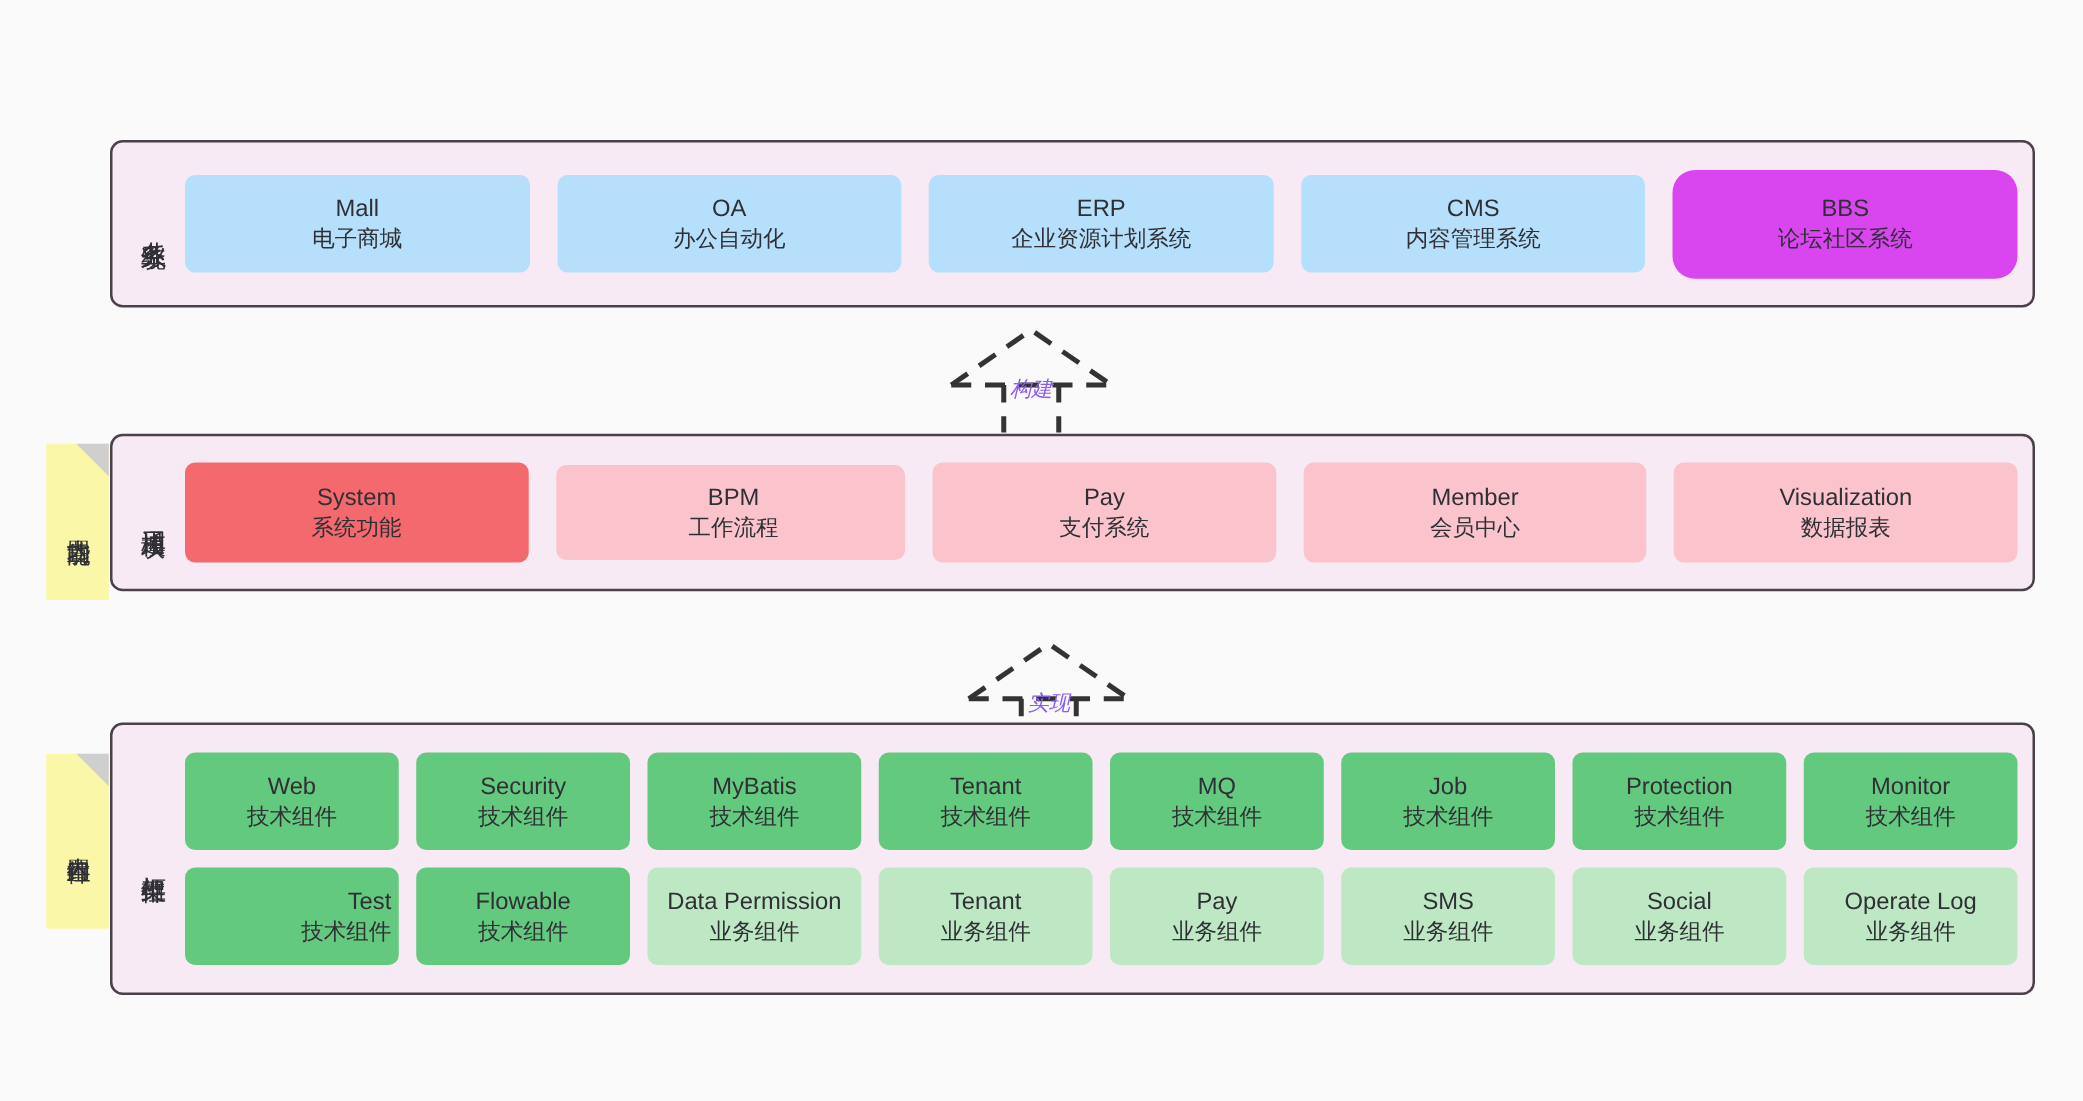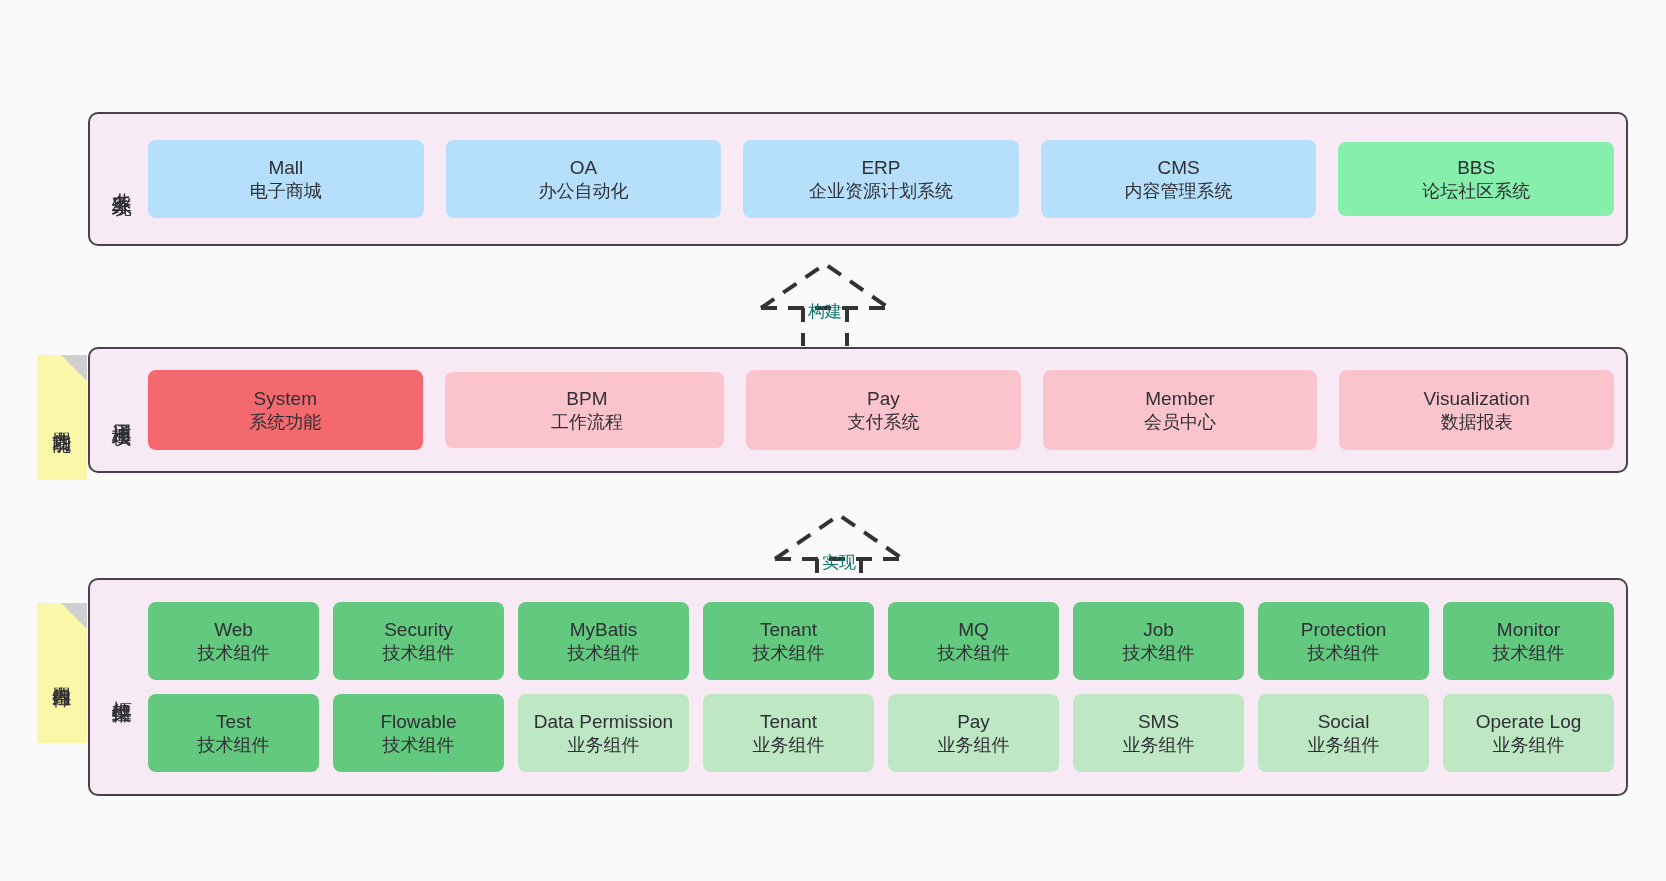--- a/index.html
+++ b/index.html
@@ -91,23 +91,24 @@
     border-top:26px solid #CFCFCF;
     border-left:26px solid transparent;
   }
 
   
   .arrow{position:absolute;}
   .arrow svg{display:block;overflow:visible;}
   .arrow .arrow-label{
     position:absolute;
     font-size:17px;
-    color:#0f766e;
+    color:#8b5cf6;
     background:transparent;
     white-space:nowrap;
+    font-style:italic;
   }
 </style>
 </head>
 <body>
 
 <div id="stage">
 
   <div class="layer" id="layer-business" style="left:88px;top:112px;width:1540px;height:134px;">
     <div class="layer-title">业务系统</div>
     <div class="cards" id="cards-business" style="padding:0 12px 0 4px;gap:22px;">
@@ -120,21 +121,21 @@
           <div class="t2">办公自动化</div>
         </div>
         <div class="card" style="background: rgb(181, 223, 250); flex: 1 1 0px; height: 78px;">
           <div class="t1">ERP</div>
           <div class="t2">企业资源计划系统</div>
         </div>
         <div class="card" style="background: rgb(181, 223, 250); flex: 1 1 0px; height: 78px;">
           <div class="t1">CMS</div>
           <div class="t2">内容管理系统</div>
         </div>
-        <div class="card" style="background: #86efac; flex: 1 1 0px; height: 74px;">
+        <div class="card" style="background: #d946ef; flex: 1 1 0px; height: 87px; border-radius: 18px;">
           <div class="t1">BBS</div>
           <div class="t2">论坛社区系统</div>
         </div>
       </div>
   </div>
 
   <div class="arrow" style="left:756px;top:258px;width:150px;height:90px;">
     <svg width="150" height="90" viewBox="0 0 150 90" aria-hidden="true">
       <path d="M 5 50 L 69 6 L 133 50" fill="none" stroke="#333333" stroke-width="4" stroke-dasharray="16 11" stroke-linecap="butt"></path>
       <path d="M 5 50 L 133 50" fill="none" stroke="#333333" stroke-width="4" stroke-dasharray="16 11"></path>
@@ -221,21 +222,21 @@
           <div class="card" style="background: rgb(99, 201, 126); flex: 1 1 0px; height: 78px;">
             <div class="t1">Protection</div>
             <div class="t2">技术组件</div>
           </div>
           <div class="card" style="background: rgb(99, 201, 126); flex: 1 1 0px; height: 78px;">
             <div class="t1">Monitor</div>
             <div class="t2">技术组件</div>
           </div>
         </div>
         <div class="row" style="gap: 14px;">
-          <div class="card" style="background: rgb(99, 201, 126); flex: 1 1 0px; height: 78px;">
+          <div class="card" style="background: rgb(99, 201, 126); flex: 1 1 0px; height: 78px; align-items: flex-end;">
             <div class="t1">Test</div>
             <div class="t2">技术组件</div>
           </div>
           <div class="card" style="background: rgb(99, 201, 126); flex: 1 1 0px; height: 78px;">
             <div class="t1">Flowable</div>
             <div class="t2">技术组件</div>
           </div>
           <div class="card" style="background: rgb(190, 232, 196); flex: 1 1 0px; height: 78px;">
             <div class="t1">Data Permission</div>
             <div class="t2">业务组件</div>

